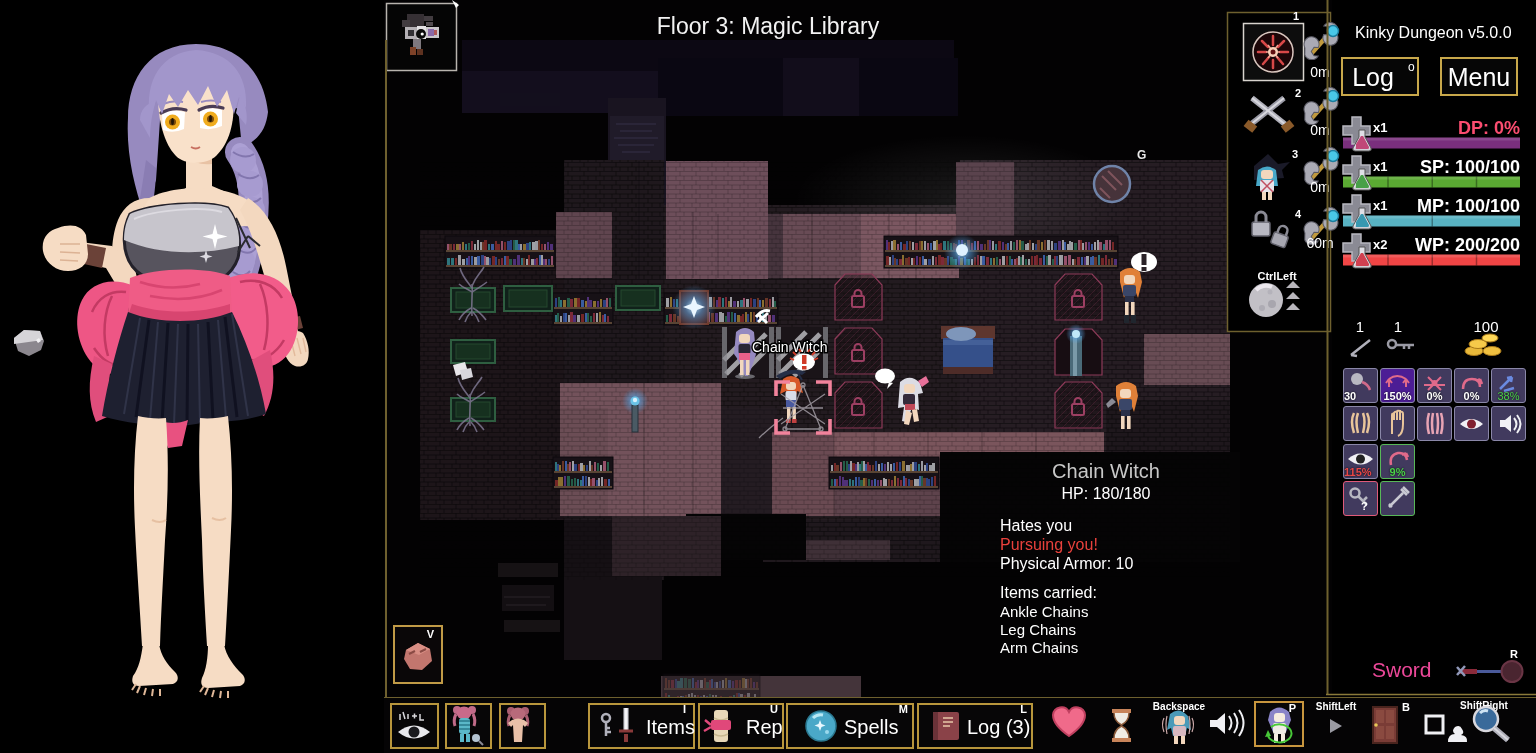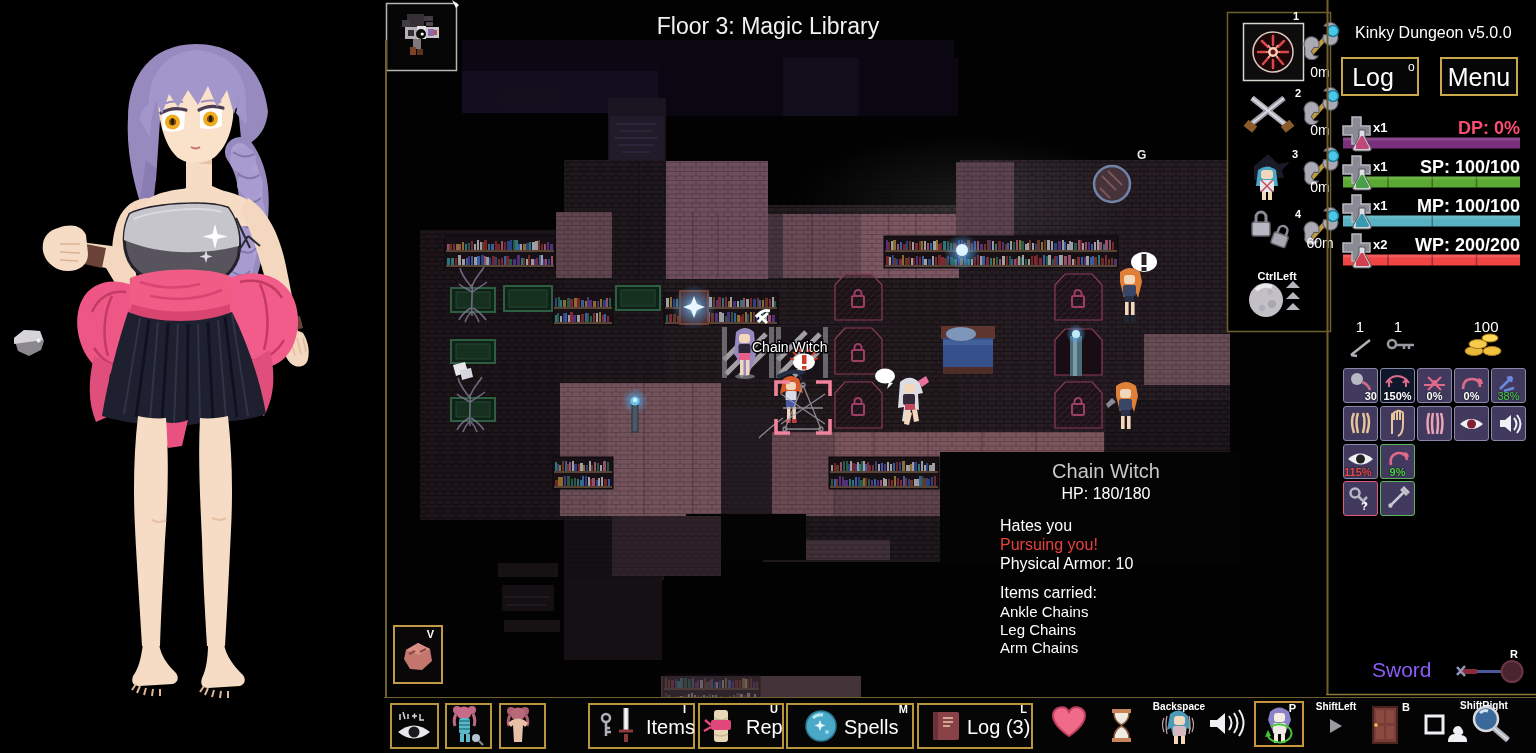--- a/index.html
+++ b/index.html
@@ -1157,23 +1157,23 @@
       <ellipse cx="152" cy="344" rx="9" ry="4.5" fill="#f6ca4a" stroke="#a87818" stroke-width="1"></ellipse>
       <ellipse cx="164" cy="338" rx="8" ry="4" fill="#ffd858" stroke="#a87818" stroke-width="1"></ellipse>
     </g>
 </svg>
 
 <div class="abs" style="left:1343px;top:368px;width:33px;height:33px;background:#413a5e;border:1.5px solid #8a87a8;border-radius:3px">
     <svg width="33" height="33" viewBox="0 0 33 33" style="position:absolute;left:0;top:0">
       <circle cx="13" cy="10" r="6" fill="#b8b8c2"></circle>
       <path d="M18,13 q6,2 8,8" stroke="#d06a8a" stroke-width="2.5" fill="none"></path>
     </svg>
-    <div class="abs" style="left:0;right:0;bottom:0px;text-align:right;font-size:11px;font-weight:bold;color:#fff;text-shadow:0 0 2px #000">30</div>
+    <div class="abs" style="left:0;right:0;bottom:0px;text-align:left;font-size:11px;font-weight:bold;color:#fff;text-shadow:0 0 2px #000">30</div>
   </div>
-<div class="abs" style="left:1380px;top:368px;width:33px;height:33px;background:#0f172a;border:1.5px solid #8a87a8;border-radius:3px">
+<div class="abs" style="left:1380px;top:368px;width:33px;height:33px;background:#4c1d95;border:1.5px solid #8a87a8;border-radius:3px">
     <svg width="33" height="33" viewBox="0 0 33 33" style="position:absolute;left:0;top:0">
       <path d="M8,18 v-8 m0,0 l-3,4 m3,-4 l3,4 M25,18 v-8 m0,0 l-3,4 m3,-4 l3,4 M8,10 q8,-6 17,0" stroke="#e06a8a" stroke-width="2" fill="none"></path>
     </svg>
     <div class="abs" style="left:0;right:0;bottom:0px;text-align:center;font-size:11px;font-weight:bold;color:#fff;text-shadow:0 0 2px #000">150%</div>
   </div>
 <div class="abs" style="left:1417px;top:368px;width:33px;height:33px;background:#413a5e;border:1.5px solid #8a87a8;border-radius:3px">
     <svg width="33" height="33" viewBox="0 0 33 33" style="position:absolute;left:0;top:0">
       <path d="M6,16 h21 M10,8 l13,13 M23,8 L10,21" stroke="#e06a8a" stroke-width="2" fill="none"></path>
       <circle cx="16.5" cy="14" r="3" fill="#e06a8a"></circle>
     </svg>
@@ -1240,21 +1240,21 @@
       <path d="M14,14 l9,9 m-3,-5 l3,-3" stroke="#b8b8c2" stroke-width="2.5" fill="none"></path>
       <text x="17" y="28" fill="#fff" font-size="11" font-weight="bold">?</text>
     </svg>
   </div>
 <div class="abs" style="left:1380px;top:481px;width:33px;height:33px;background:#413a5e;border:1.5px solid #58b858;border-radius:3px">
     <svg width="33" height="33" viewBox="0 0 33 33" style="position:absolute;left:0;top:0">
       <path d="M8,25 L22,11 m-14,11 l3,3 M20,7 l6,6 m-4,-8 l6,6" stroke="#c8c8d2" stroke-width="2.5" fill="none"></path>
     </svg>
   </div>
 
-<div class="abs" style="left:1372px;top:658px;color:#8b5cf6;font-size:21px">Sword</div>
+<div class="abs" style="left:1372px;top:658px;color:#ec4899;font-size:21px">Sword</div>
 <div class="abs" style="left:1510px;top:648px;color:#fff;font-size:11px;font-weight:bold">R</div>
 <svg class="abs" style="left:1455px;top:655px" width="81" height="36" viewBox="0 0 81 36">
 <path d="M4,16.5 h64" stroke="#4a5a9a" stroke-width="3"></path>
 <path d="M4,16.5 h18" stroke="#8a2a3a" stroke-width="5"></path>
 <path d="M2,12 l8,9 M10,11 l-8,9" stroke="#9098b8" stroke-width="2.5"></path>
 <circle cx="57" cy="16.5" r="10.5" fill="#4a2530" stroke="#6a3545" stroke-width="2"></circle>
 </svg>
 
 <div class="abs" style="left:384px;top:697px;width:1152px;height:1.5px;background:#6e602e"></div>
 <svg class="abs" style="left:384px;top:698px" width="1152" height="55" viewBox="0 0 1152 55">

